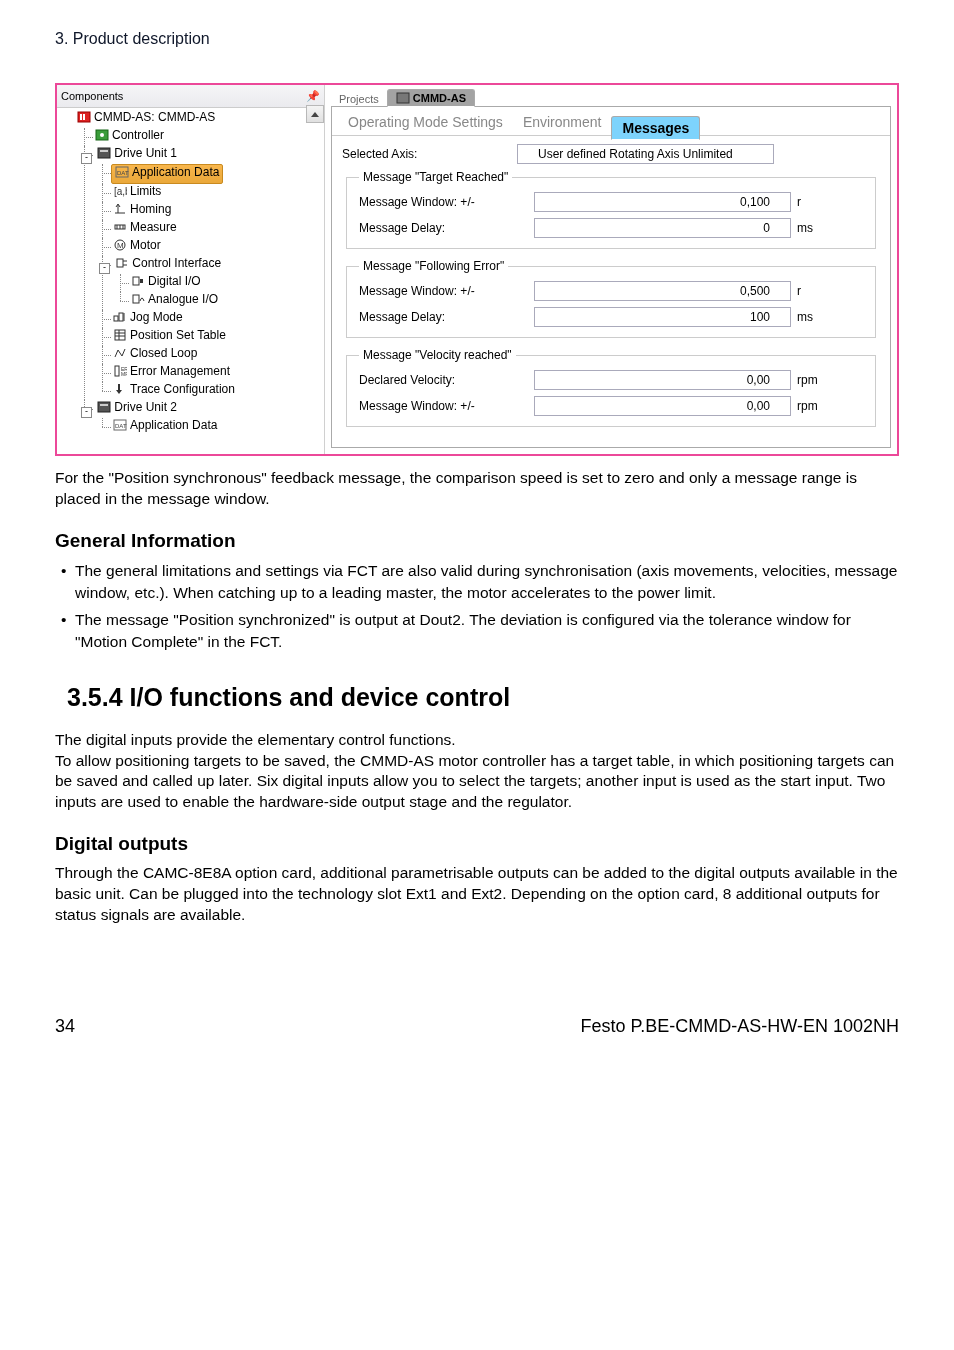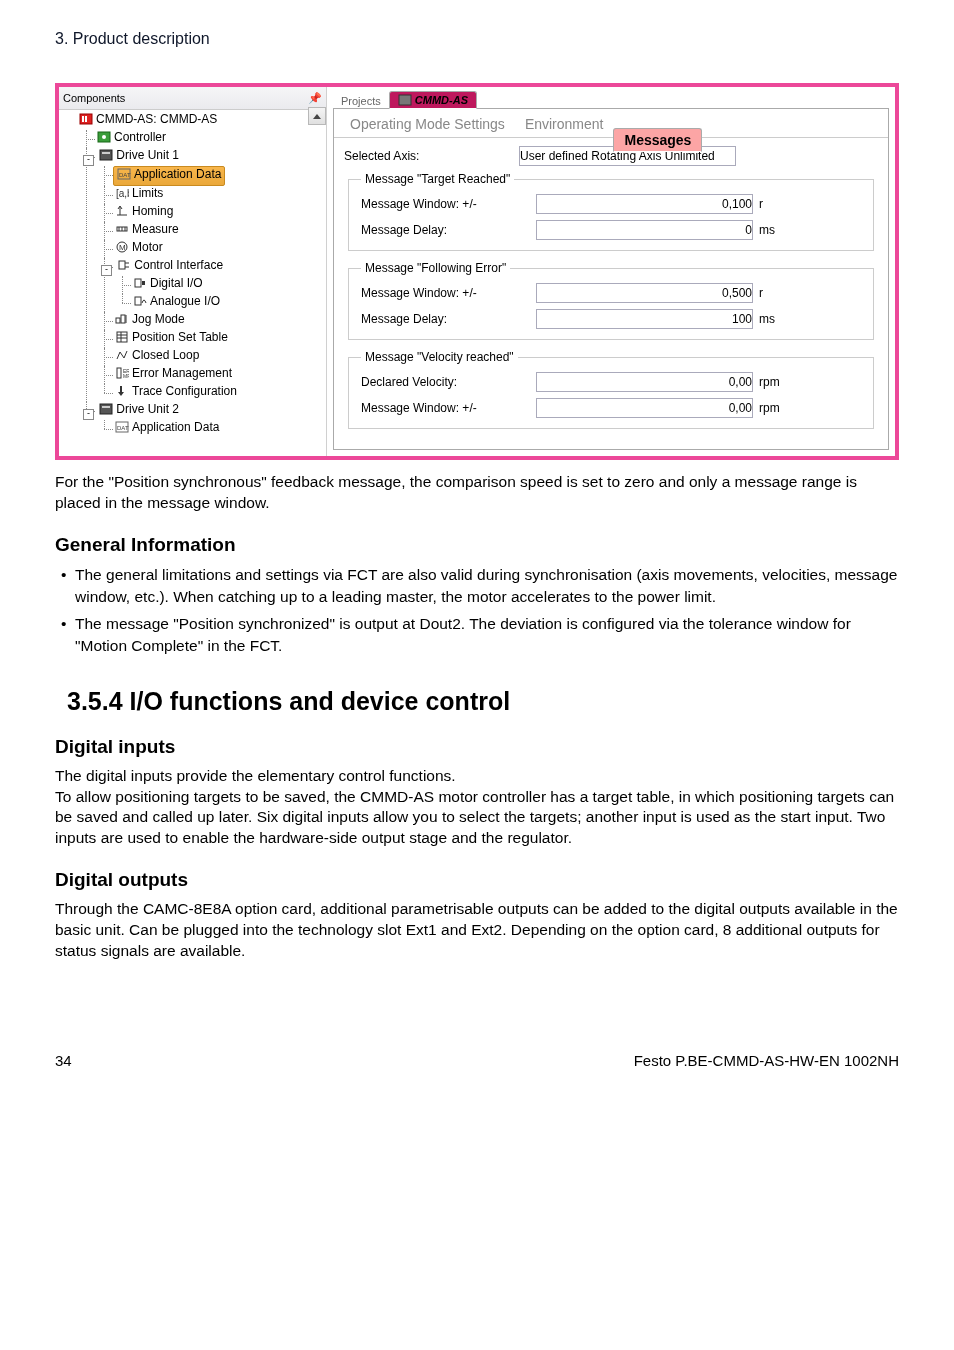--- a/index.html
+++ b/index.html
@@ -13,21 +13,21 @@
   .page {
     padding: 30px 55px 40px 55px;
   }
   .page-header {
     font-size: 16px;
     margin-bottom: 35px;
     color: #0f172a;
   }
   
   .shot {
-    border: 4px solid #ec4899;
+    border: 2px solid #ec4899;
     display: flex;
     background: #fff;
     margin-bottom: 12px;
     font-family: Tahoma, "Segoe UI", sans-serif;
     font-size: 12px;
     color: #000;
   }
   .left-pane {
     width: 267px;
     flex-shrink: 0;
@@ -145,70 +145,69 @@
     display: flex;
     align-items: flex-end;
     height: 20px;
     font-size: 11px;
   }
   .tab {
     padding: 2px 8px 2px 8px;
     color: #666;
   }
   .tab.active {
-    background: #be185d;
+    background: #a3a3a3;
     border: 1px solid #aaa;
     border-bottom: 1px solid #fff;
     border-radius: 3px 3px 0 0;
     color: #000;
     font-weight: bold;
-    font-style: italic;
   }
   .tab-body {
     border: 1px solid #aaa;
     padding: 0 0 2px 0;
     margin-top: -1px;
     background: #fff;
   }
   .subtabs {
     display: flex;
     font-size: 14px;
     border-bottom: 1px solid #ccc;
     padding: 4px 6px 0 6px;
     gap: 0;
   }
   .subtab {
     padding: 3px 10px;
     color: #888;
   }
   .subtab.active {
-    background: #fca5a5;
+    background: #7dd3fc;
     border: 1px solid #aaa;
     border-bottom: 1px solid #fff;
     border-radius: 3px 3px 0 0;
     color: #000;
     font-weight: bold;
     position: relative;
-    top: 15px;
+    top: 5px;
   }
   .content {
     padding: 8px 10px;
   }
   .form-row {
     display: flex;
     align-items: center;
     margin-bottom: 6px;
     font-size: 12px;
   }
   .form-row .lbl { width: 175px; }
   .form-row input[type=text] {
     width: 215px;
     height: 16px;
     border: 1px solid #aab;
-    padding: 1px 0;
+    padding: 1px 20px;
     font-family: inherit;
     font-size: 12px;
     text-align: right;
     background: #fff;
   }
   .form-row .unit {
     margin-left: 6px;
     width: 30px;
     color: #000;
   }
@@ -228,21 +227,21 @@
   
   .doc p { font-size: 15.5px; line-height: 1.35; margin: 6px 0 18px 0; }
   .doc h2 { font-size: 19px; font-weight: bold; margin: 20px 0 8px 0; }
   .doc h1 { font-size: 25px; font-weight: bold; margin: 30px 0 18px 12px; }
   .doc ul { margin: 4px 0 16px 0; padding-left: 20px; }
   .doc ul li { font-size: 15.5px; line-height: 1.4; margin-bottom: 6px; }
   .doc ul li::marker { content: "•  "; }
   .footer {
     display: flex;
     justify-content: space-between;
-    font-size: 15px;
+    font-size: 18px;
     margin-top: 90px;
   }
 </style>
 </head>
 <body>
 
 <div class="page">
   <div class="page-header">3. Product description</div>
 
   <div class="shot">
@@ -489,21 +488,20 @@
     <p>For the "Position synchronous" feedback message, the comparison speed is set to zero and only a message range is placed in the message window.</p>
 
     <h2>General Information</h2>
     <ul>
       <li>The general limitations and settings via FCT are also valid during synchronisation (axis movements, velocities, message window, etc.). When catching up to a leading master, the motor accelerates to the power limit.</li>
       <li>The message "Position synchronized" is output at Dout2. The deviation is configured via the tolerance window for "Motion Complete" in the FCT.</li>
     </ul>
 
     <h1>3.5.4    I/O functions and device control</h1>
 
-    <h2>Digital inputs</h2>
     <p style="white-space:pre-line">The digital inputs provide the elementary control functions.
 To allow positioning targets to be saved, the CMMD-AS motor controller has a target table, in which positioning targets can be saved and called up later. Six digital inputs allow you to select the targets; another input is used as the start input. Two inputs are used to enable the hardware-side output stage and the regulator.</p>
 
     <h2>Digital outputs</h2>
     <p>Through the CAMC-8E8A option card, additional parametrisable outputs can be added to the digital outputs available in the basic unit. Can be plugged into the technology slot Ext1 and Ext2. Depending on the option card, 8 additional outputs for status signals are available.</p>
 
     <div class="footer">
       <span>34</span>
       <span>Festo P.BE-CMMD-AS-HW-EN 1002NH</span>
     </div>

